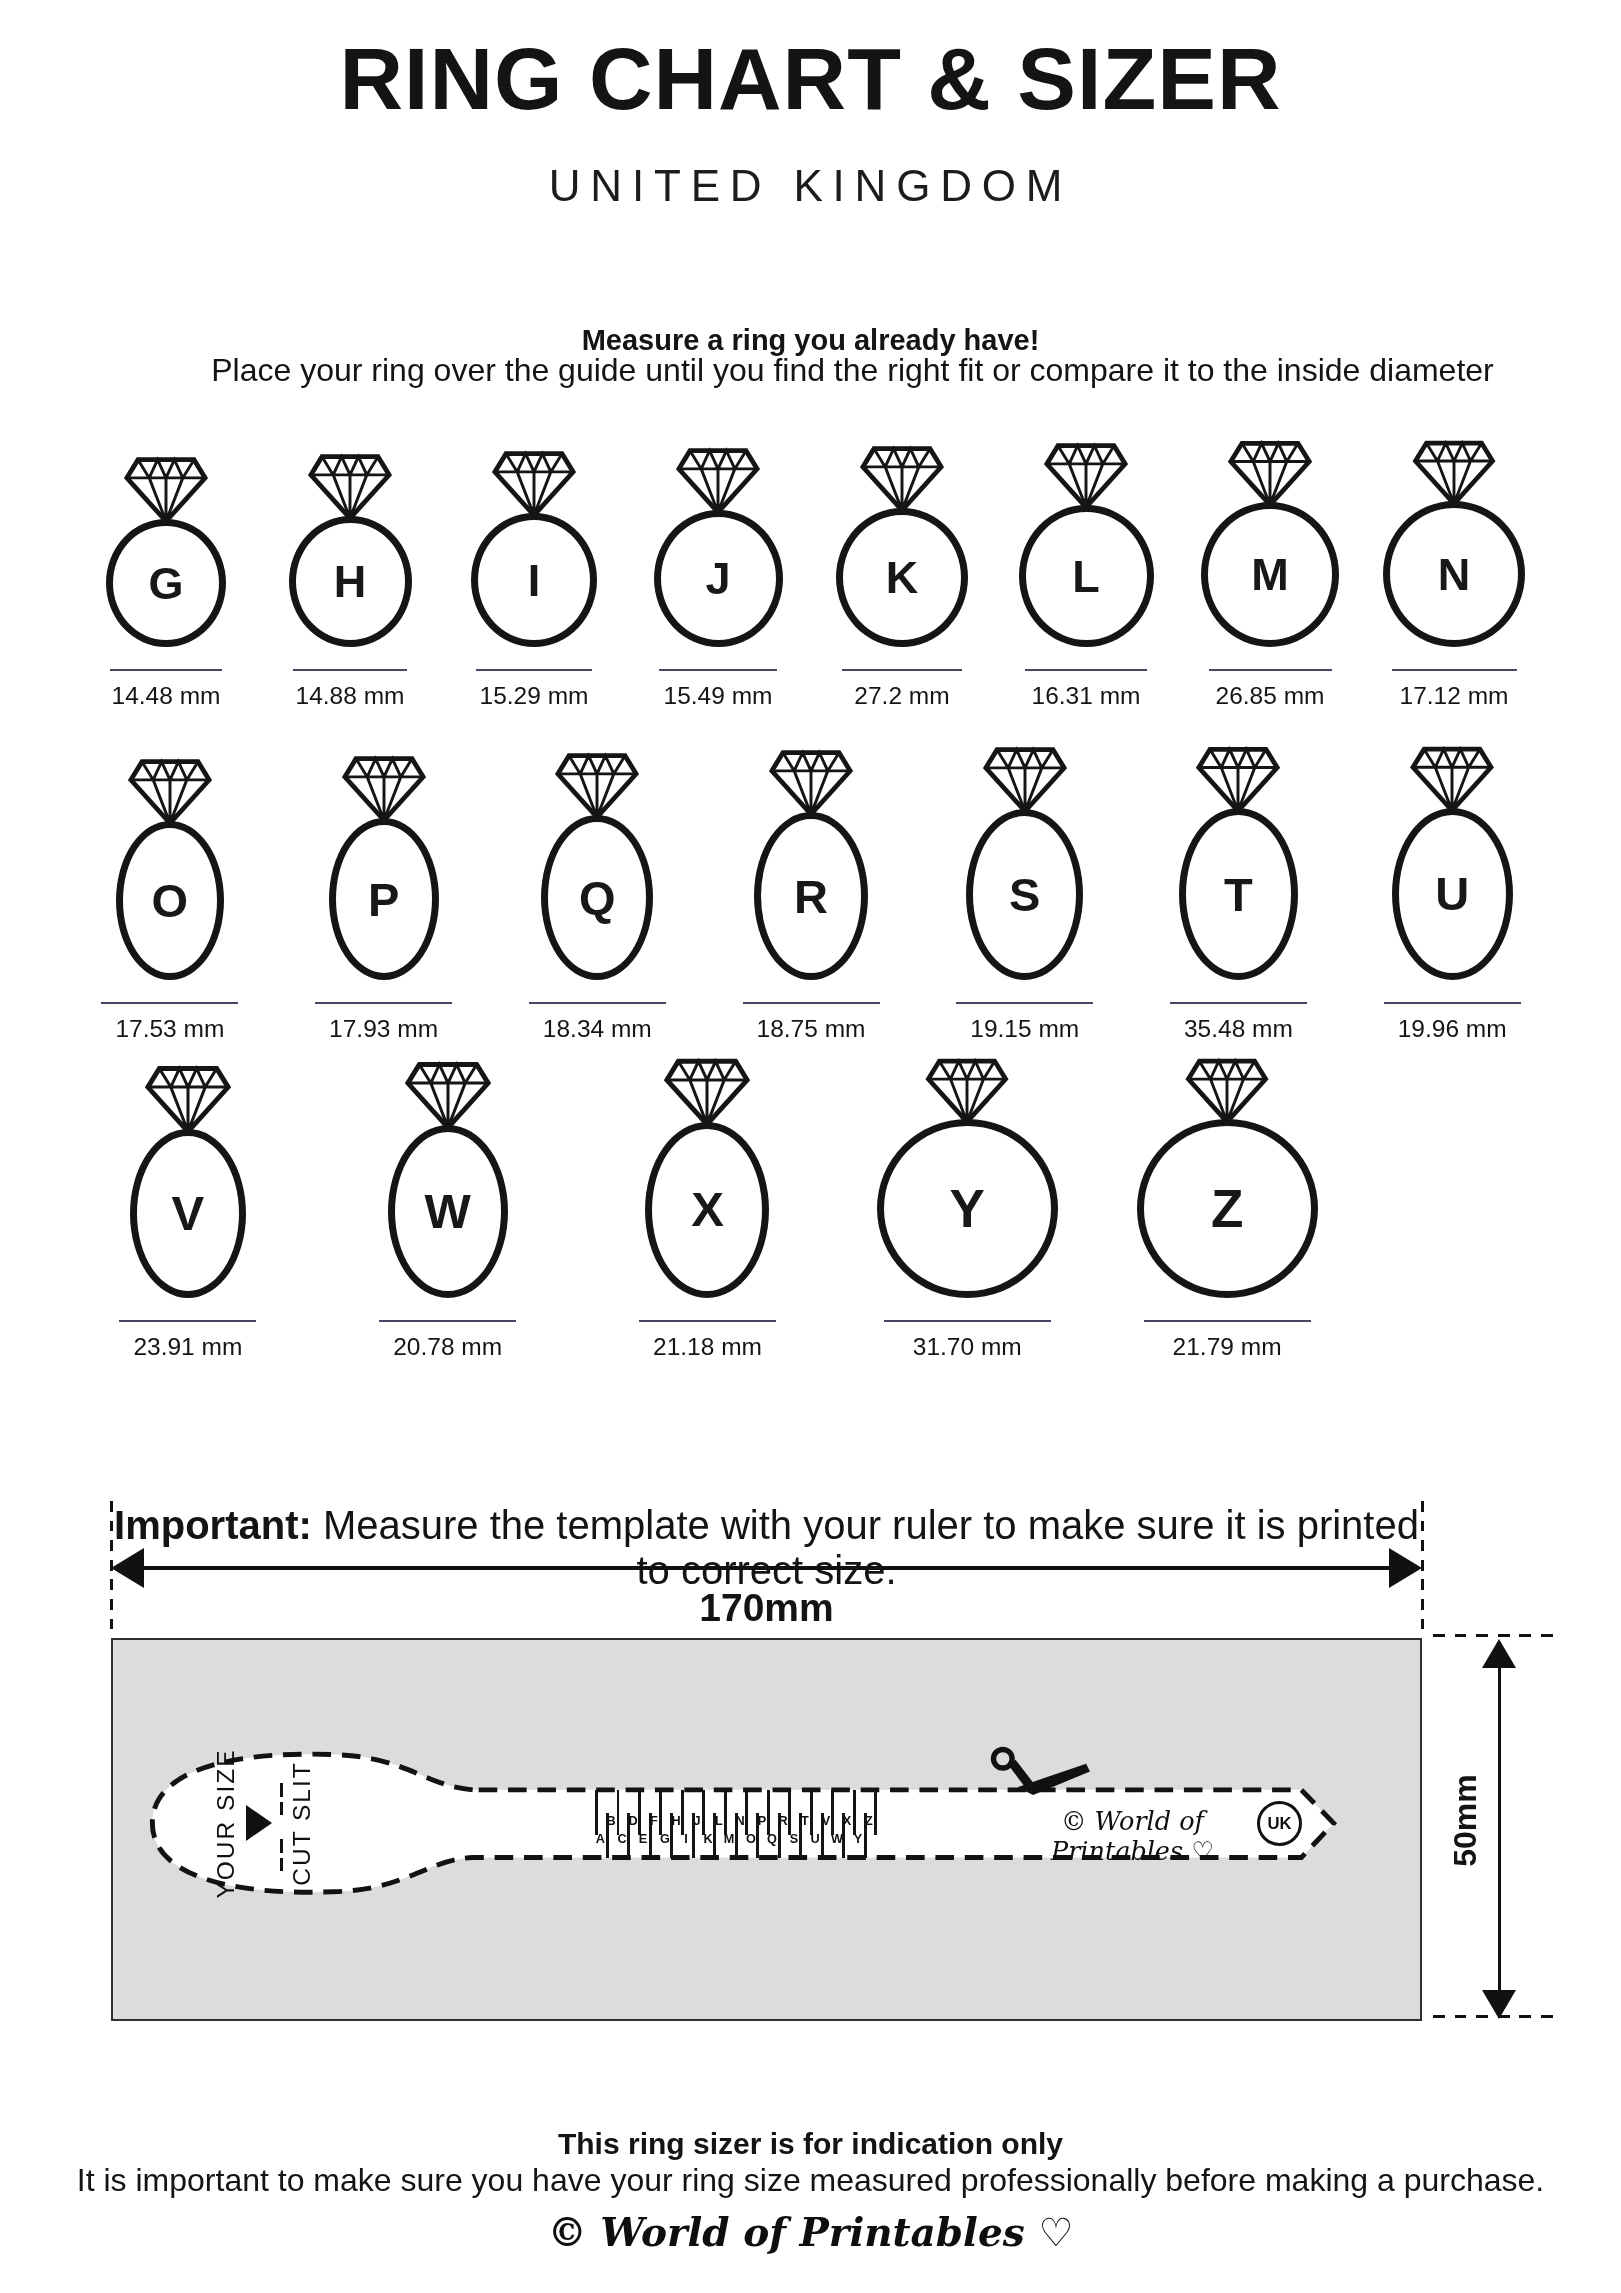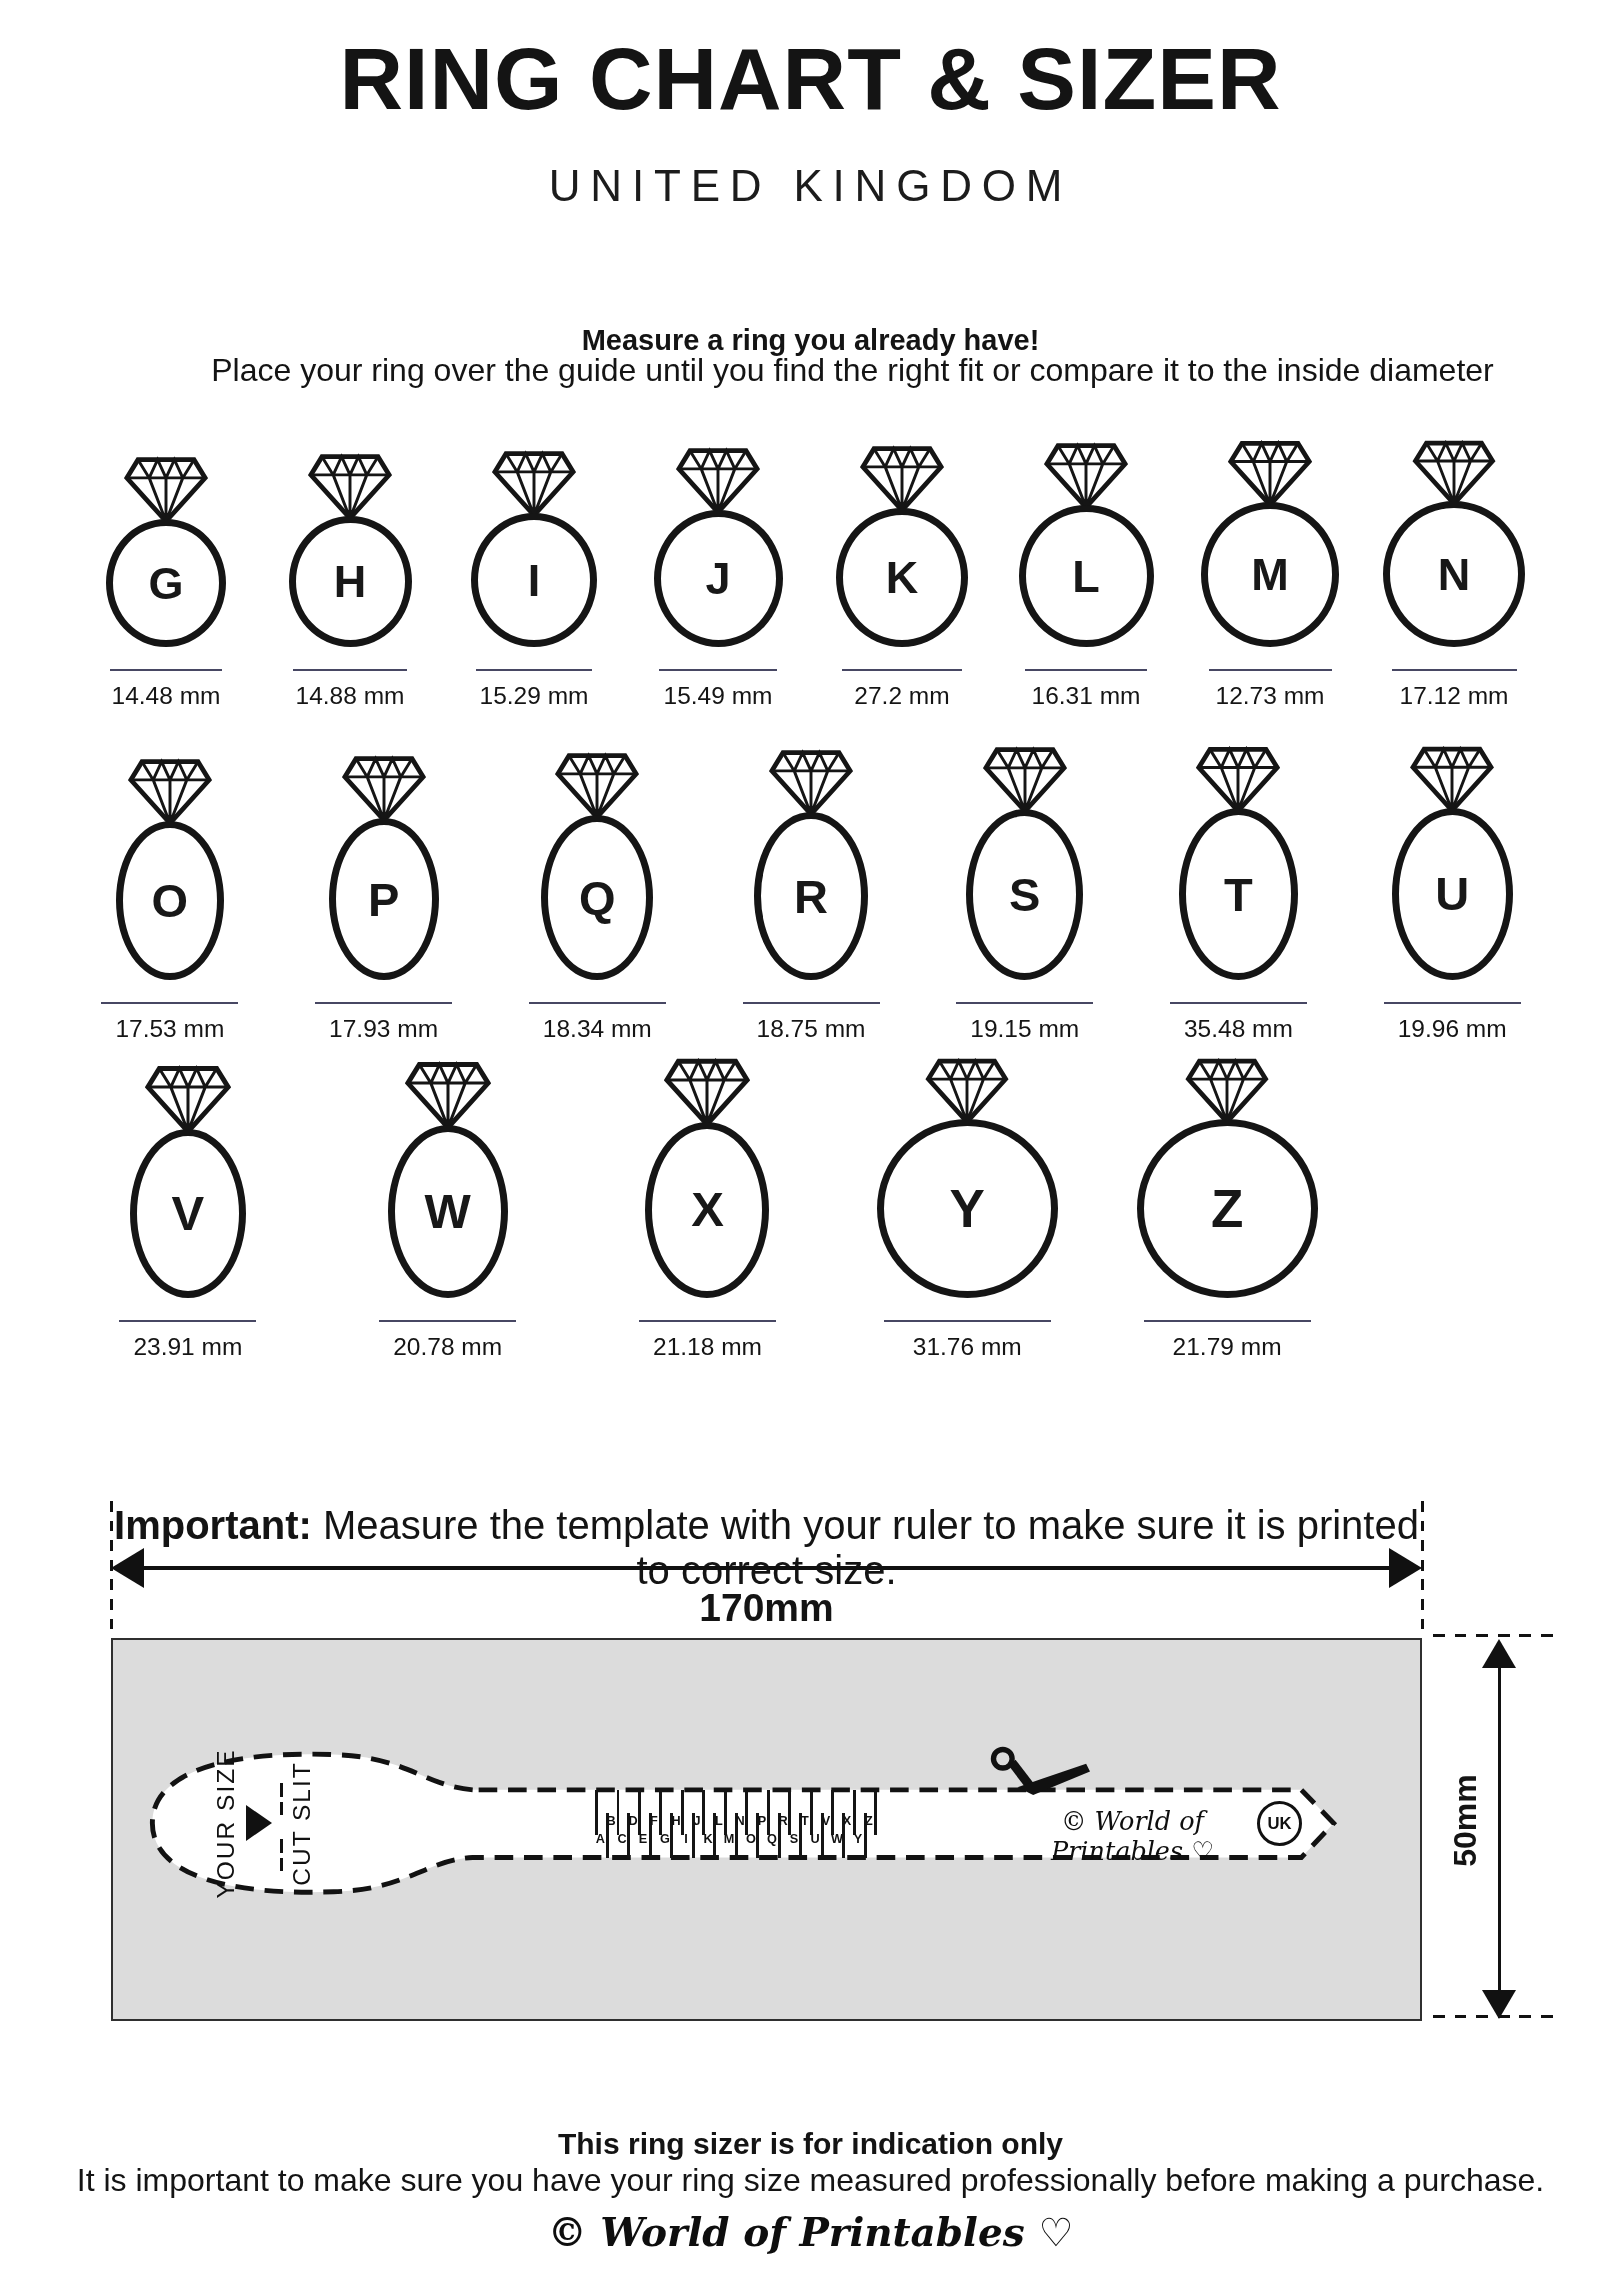--- a/index.html
+++ b/index.html
@@ -171,21 +171,21 @@
       <div class="ring-stack" style="height:208px">
         <svg class="diamond-svg" width="84" height="71" viewBox="0 0 60 50" fill="none" stroke="#151515" style="margin-bottom:-6.9px;">
 <path d="M10,3 L50,3 L58,16 L30,47 L2,16 Z" stroke-width="3.4"></path>
 <path d="M2,16 L58,16 M10,3 L18,16 L24,3 L30,16 L36,3 L42,16 L50,3 M18,16 L30,47 M30,16 L30,47 M42,16 L30,47" stroke-width="2.1"></path>
 </svg>
         <div class="ring-band" style="width:124px;height:132px;border-width:7.8px;">
           <span class="ring-letter" style="font-size:45px;">M</span>
         </div>
       </div>
       <div class="ring-underline" style="width:123px;"></div>
-      <div class="ring-size">12.73 mm</div>
+      <div class="ring-size">26.85 mm</div>
     </div>
     <div class="ring-cell" style="width: 184px;">
       <div class="ring-stack" style="height:208px">
         <svg class="diamond-svg" width="84" height="71" viewBox="0 0 60 50" fill="none" stroke="#151515" style="margin-bottom:-6.9px;">
 <path d="M10,3 L50,3 L58,16 L30,47 L2,16 Z" stroke-width="3.4"></path>
 <path d="M2,16 L58,16 M10,3 L18,16 L24,3 L30,16 L36,3 L42,16 L50,3 M18,16 L30,47 M30,16 L30,47 M42,16 L30,47" stroke-width="2.1"></path>
 </svg>
         <div class="ring-band" style="width:128px;height:136px;border-width:7.8px;">
           <span class="ring-letter" style="font-size:45px;">N</span>
         </div>
@@ -331,21 +331,21 @@
       <div class="ring-stack" style="height:241px">
         <svg class="diamond-svg" width="86" height="72" viewBox="0 0 60 50" fill="none" stroke="#151515" style="margin-bottom:-6.9px;">
 <path d="M10,3 L50,3 L58,16 L30,47 L2,16 Z" stroke-width="3.4"></path>
 <path d="M2,16 L58,16 M10,3 L18,16 L24,3 L30,16 L36,3 L42,16 L50,3 M18,16 L30,47 M30,16 L30,47 M42,16 L30,47" stroke-width="2.1"></path>
 </svg>
         <div class="ring-band" style="width:167px;height:172px;border-width:7.8px;">
           <span class="ring-letter" style="font-size:53px;">Y</span>
         </div>
       </div>
       <div class="ring-underline" style="width:167px;"></div>
-      <div class="ring-size">31.76 mm</div>
+      <div class="ring-size">31.70 mm</div>
     </div>
     <div class="ring-cell" style="width: 260px;">
       <div class="ring-stack" style="height:241px">
         <svg class="diamond-svg" width="86" height="72" viewBox="0 0 60 50" fill="none" stroke="#151515" style="margin-bottom:-6.9px;">
 <path d="M10,3 L50,3 L58,16 L30,47 L2,16 Z" stroke-width="3.4"></path>
 <path d="M2,16 L58,16 M10,3 L18,16 L24,3 L30,16 L36,3 L42,16 L50,3 M18,16 L30,47 M30,16 L30,47 M42,16 L30,47" stroke-width="2.1"></path>
 </svg>
         <div class="ring-band" style="width:167px;height:172px;border-width:7.8px;">
           <span class="ring-letter" style="font-size:53px;">Z</span>
         </div>

